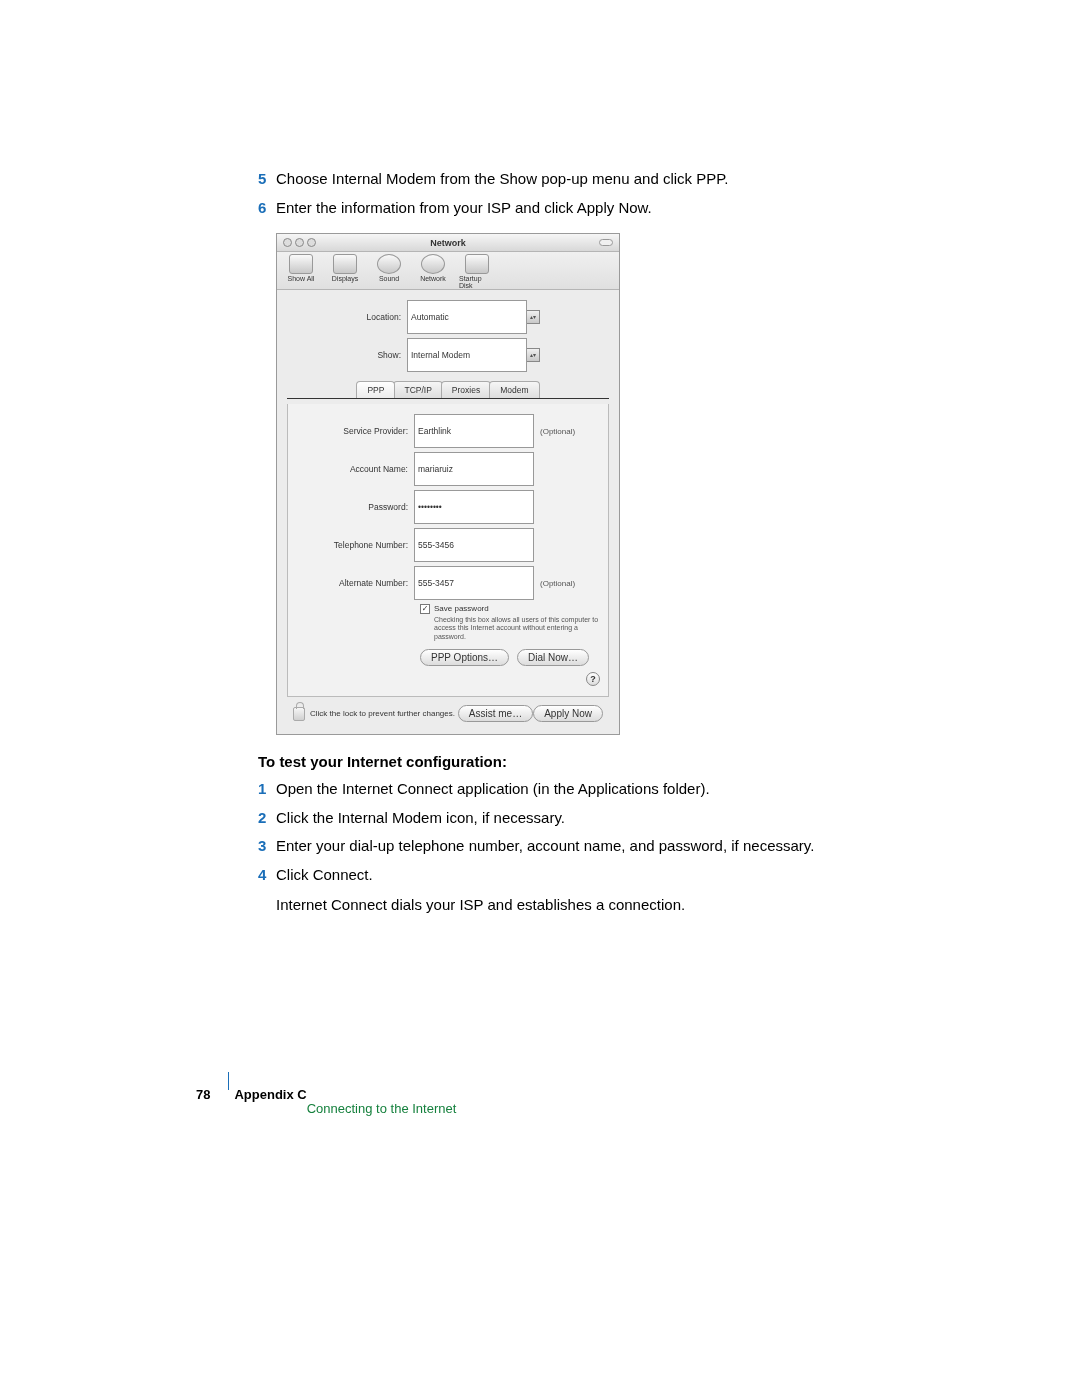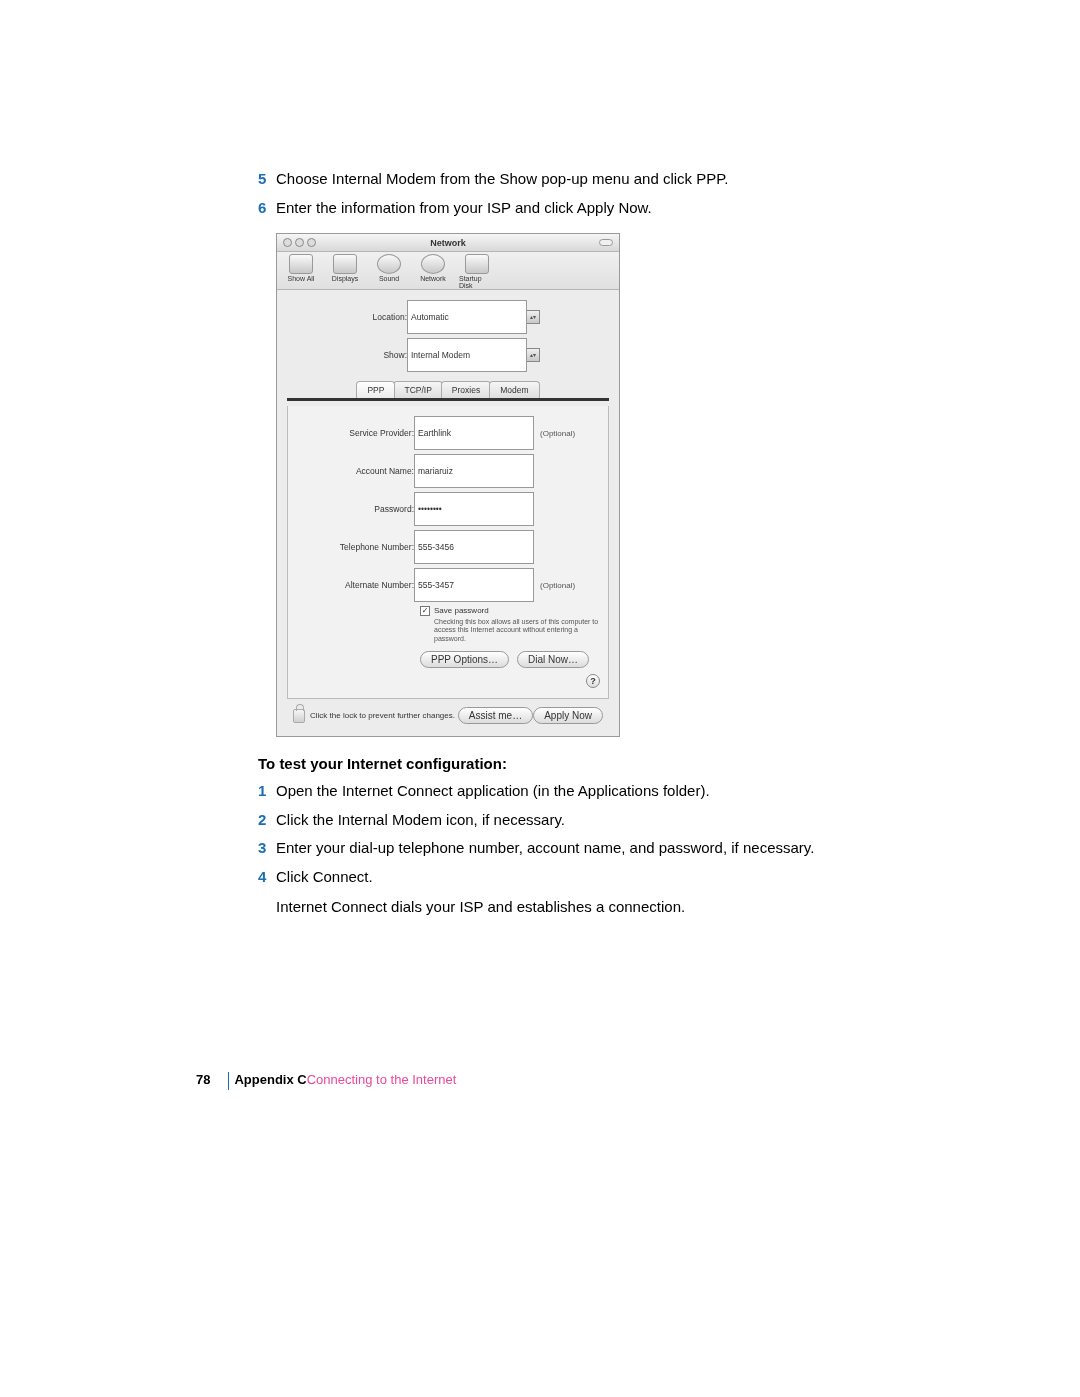--- a/index.html
+++ b/index.html
@@ -58,40 +58,40 @@
   .tool-icon {
     width: 24px; height: 20px;
     background: linear-gradient(#fafafa,#c8c8c8);
     border: 1px solid #999; border-radius: 3px;
   }
   .tool-icon.globe { border-radius: 50%; }
   .tool-label { font-size: 7px; margin-top: 1px; color: #333; }
 
   .panel { background: #ececec; padding: 10px 10px 4px 10px; }
   .row { display: flex; align-items: center; margin-bottom: 4px; }
-  .row-label { width: 120px; text-align: right; font-size: 8.5px; }
+  .row-label { width: 120px; text-align: right; padding-right: 6px; font-size: 8.5px; }
   .row-field {
     flex: 1; max-width: 120px;
     background: #fff; border: 1px solid #999;
     height: 14px; padding: 16px 3px;
     font-size: 8.5px; line-height: 13px;
     display: flex; align-items: center;
   }
   .select-arrows {
     width: 13px; height: 14px;
     background: linear-gradient(#f0f0f0,#c8c8c8);
     border: 1px solid #888; border-left: none;
     display: flex; flex-direction: column; align-items: center; justify-content: center;
     font-size: 6px; line-height: 5px; color: #555;
   }
   .row-suffix { font-size: 8px; color: #555; margin-left: 6px; }
 
   .tabs {
     display: flex; justify-content: center; margin: 8px 0 6px 0;
-    border-bottom: 3px solid #701a75;
+    border-bottom: 1px solid #701a75;
     position: relative; top: 1px;
   }
   .tab {
     padding: 3px 10px;
     font-size: 8.5px;
     background: linear-gradient(#f6f6f6,#dedede);
     border: 1px solid #aaa;
     border-bottom: none;
     border-radius: 4px 4px 0 0;
     margin: 0 -1px;
@@ -139,21 +139,21 @@
     position: absolute;
     left: 196px;
     top: 1072px;
     display: flex;
     align-items: center;
     font-size: 13px;
   }
   .page-num { font-weight: bold; margin-right: 24px; }
   .footer-sep { width: 1px; height: 18px; background: #1a6eb8; position: absolute; left: 228px; top: 1072px; }
   .appendix-label { font-weight: bold; }
-  .appendix-title { color: #ec4899; }
+  .appendix-title { color: #15803d; margin-top: 29px; }
 </style>
 </head>
 <body>
 
 <div class="content">
 
   <div class="step">
     <div class="step-num">5</div>
     <div class="step-text">Choose Internal Modem from the Show pop-up menu and click PPP.</div>
   </div>

